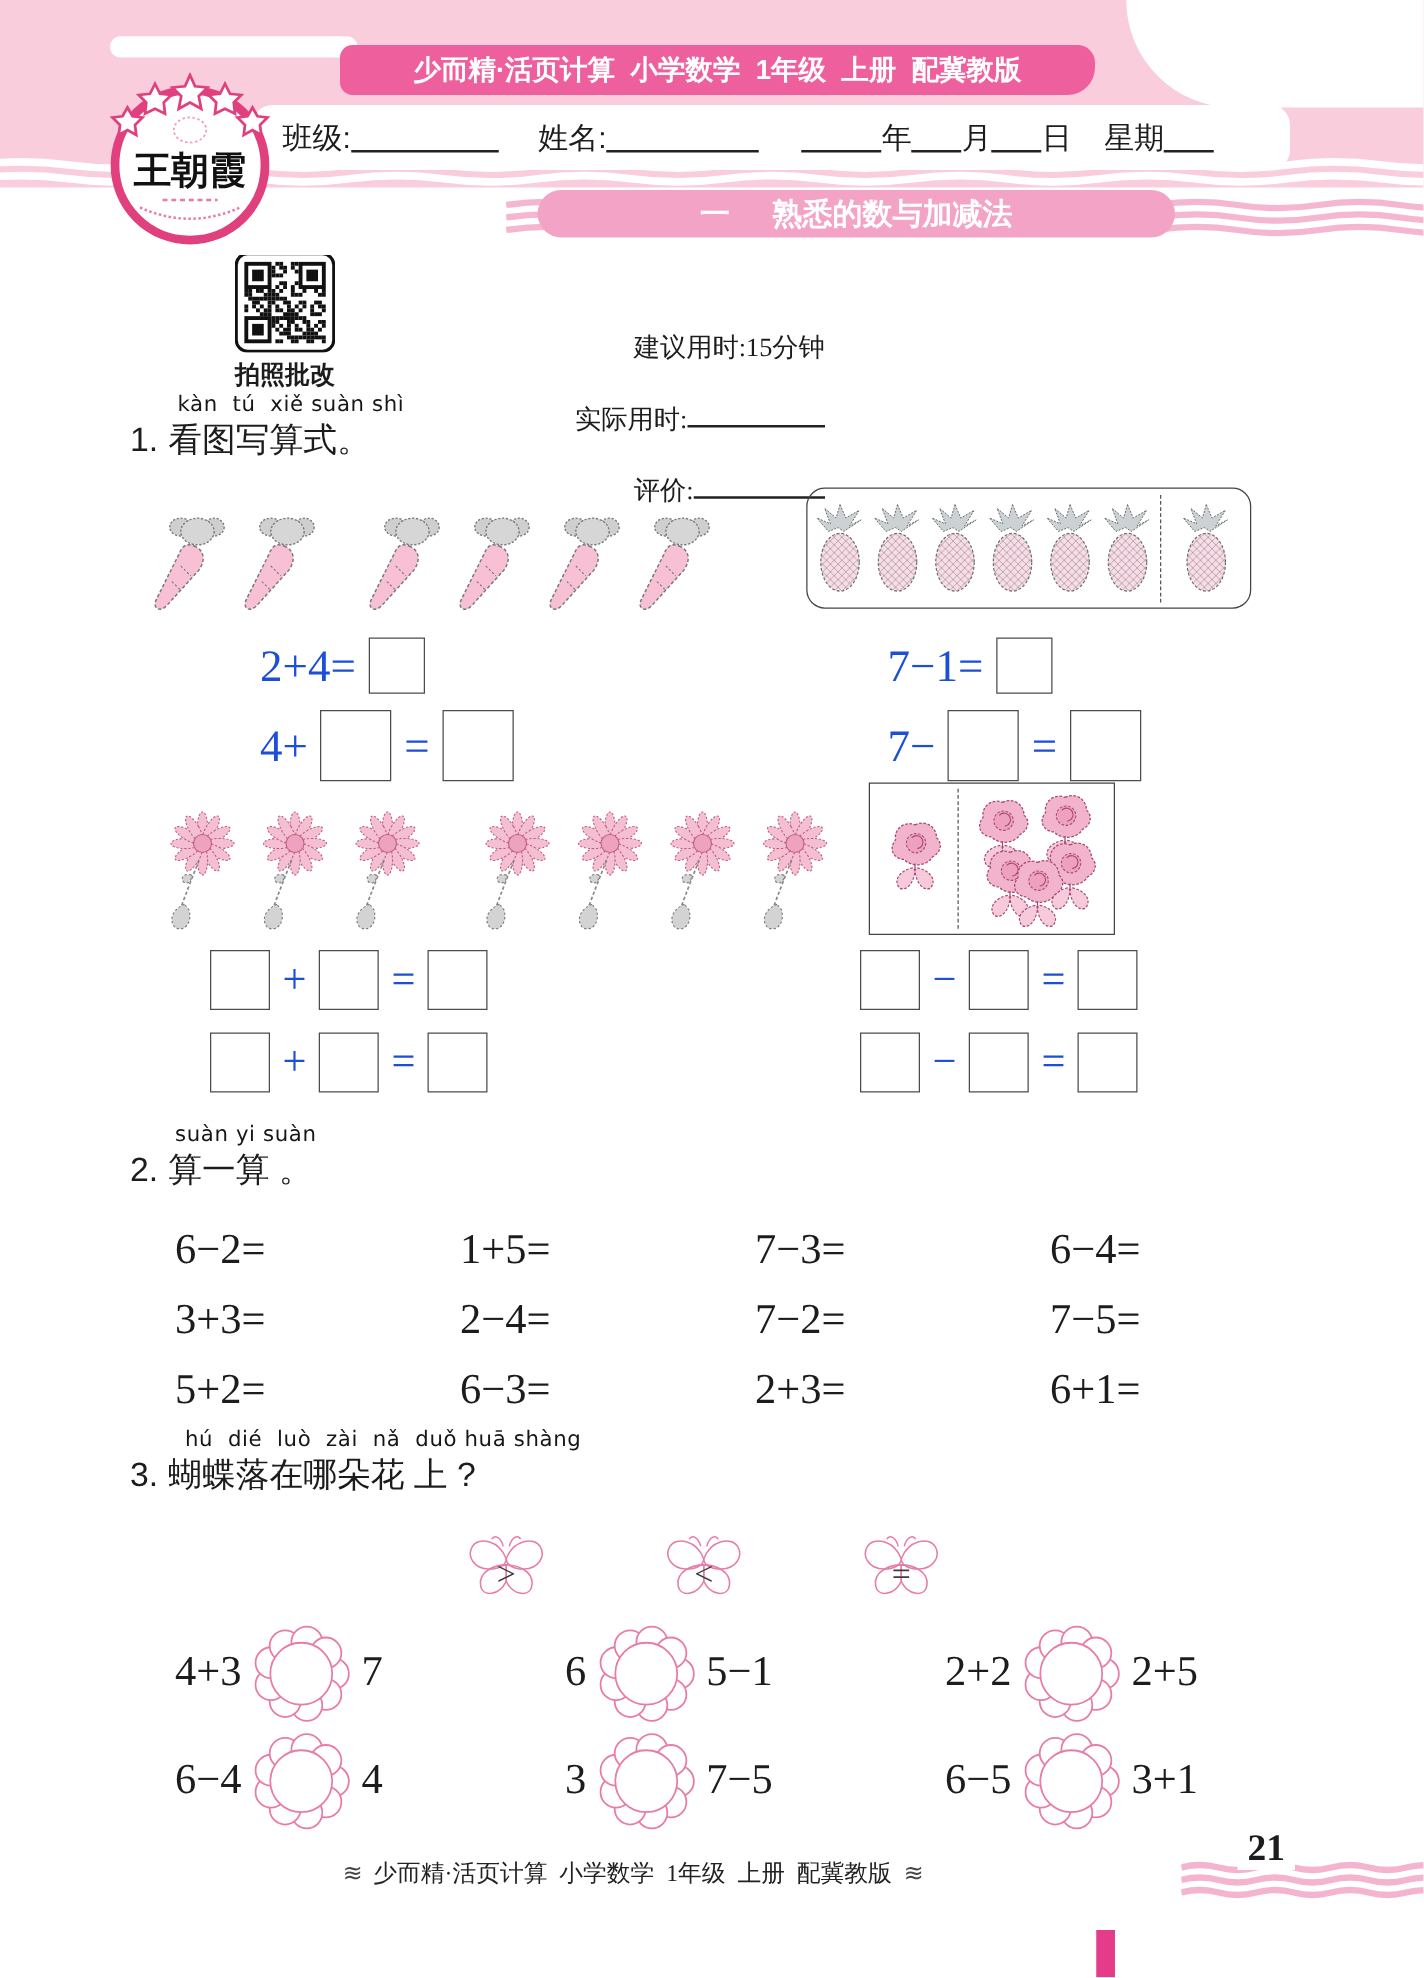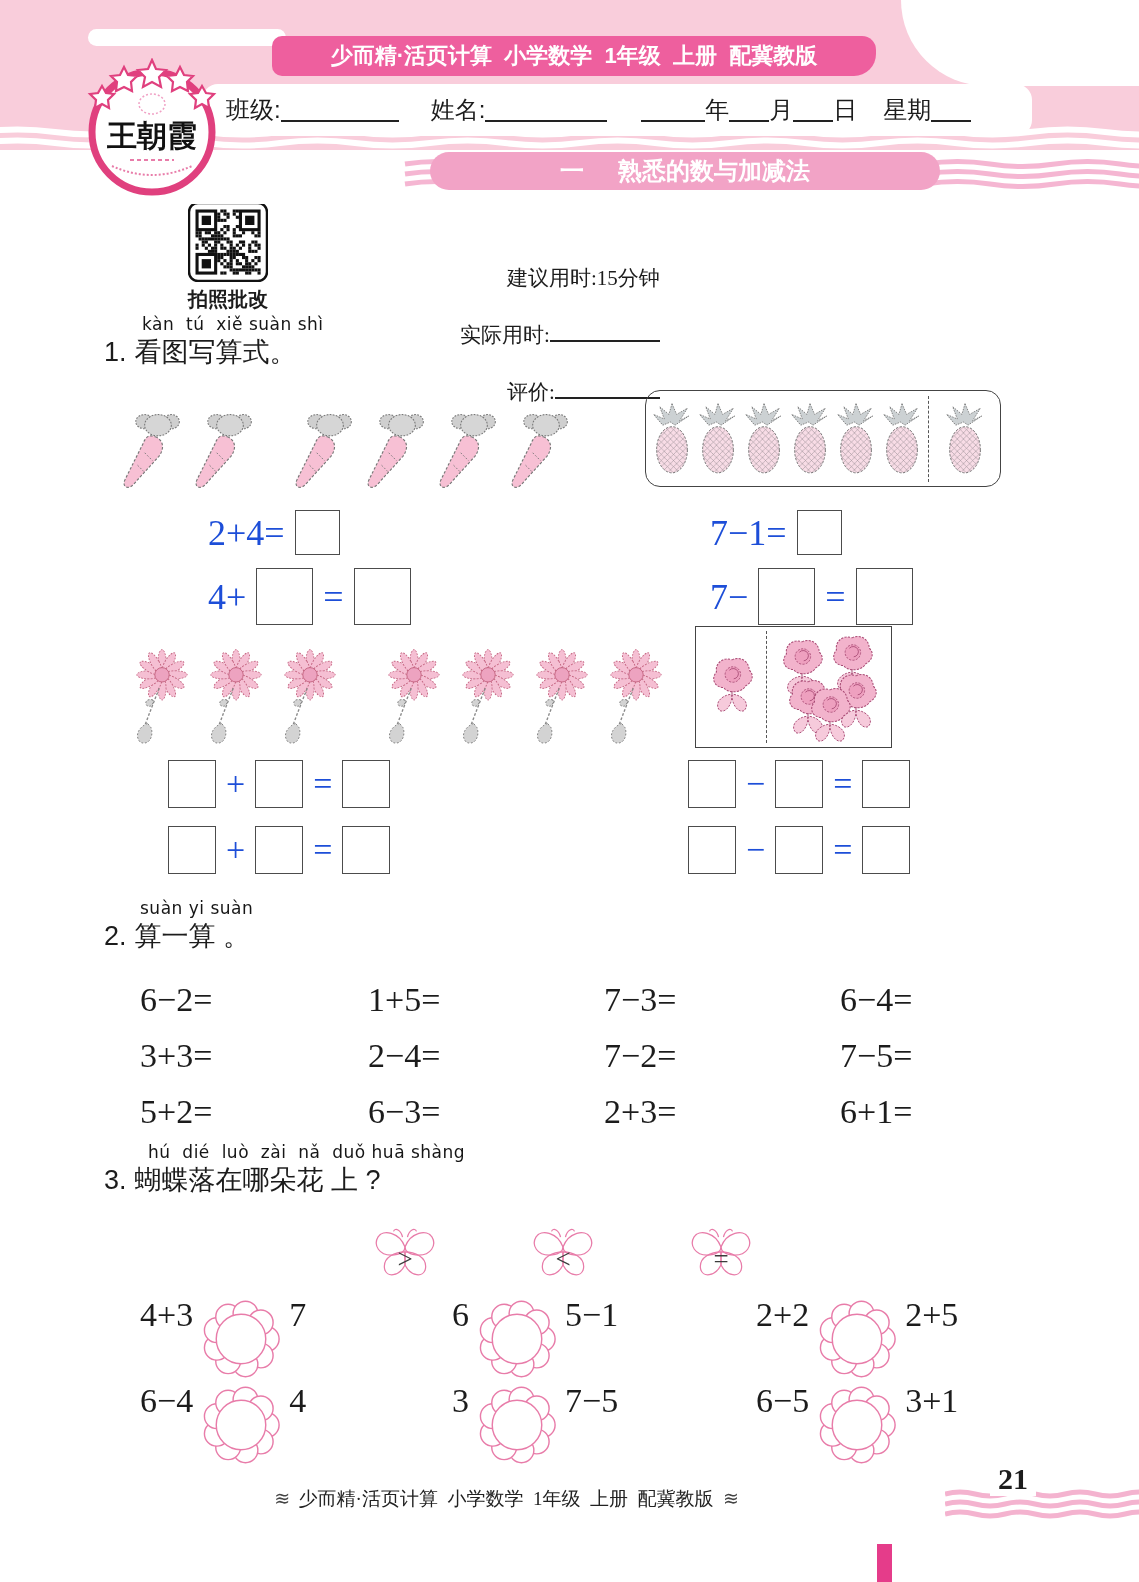--- a/index.html
+++ b/index.html
@@ -45,21 +45,21 @@
   
   #ex2-grid{left:140px;top:972px;width:900px;display:grid;grid-template-columns:228px 236px 236px auto;
       grid-auto-rows:56px;font-size:34px;align-items:center;}
   #ex2-grid .c2{font-family:"Liberation Serif","DejaVu Serif",serif;}
   
   .butterfly{position:absolute;width:78px;height:64px;display:flex;align-items:center;justify-content:center;}
   .butterfly svg{position:absolute;left:0;top:0;}
   .butterfly .sym{position:relative;font-size:27px;color:#3c3c3c;z-index:1;margin-top:6px;
       font-family:"Liberation Serif","DejaVu Serif",serif;}
   .cmp-row{position:absolute;left:140px;width:960px;display:grid;grid-template-columns:312px 304px auto;}
-  .cmp{display:flex;gap:8px;font-size:34px;font-family:"Liberation Serif","DejaVu Serif",serif;}
+  .cmp{display:flex;align-items:center;gap:8px;font-size:34px;font-family:"Liberation Serif","DejaVu Serif",serif;}
   
   #footer-line{left:0;top:1486px;width:1012px;text-align:center;font-size:19px;color:#222;
       font-family:"Liberation Serif","DejaVu Serif",serif;white-space:pre;}
   #footer-line .wv{color:#444;letter-spacing:-1px;}
   #page-num{left:990px;top:1462px;font-size:30px;font-weight:bold;z-index:2;background:#fff;padding:0 8px;
       font-family:"Liberation Serif","DejaVu Serif",serif;}
   #pg-waves{left:945px;top:1486px;z-index:1;}
   #spine-bar{left:877px;top:1544px;width:15px;height:38px;background:#e53c8a;}
 </style>
 </head>

